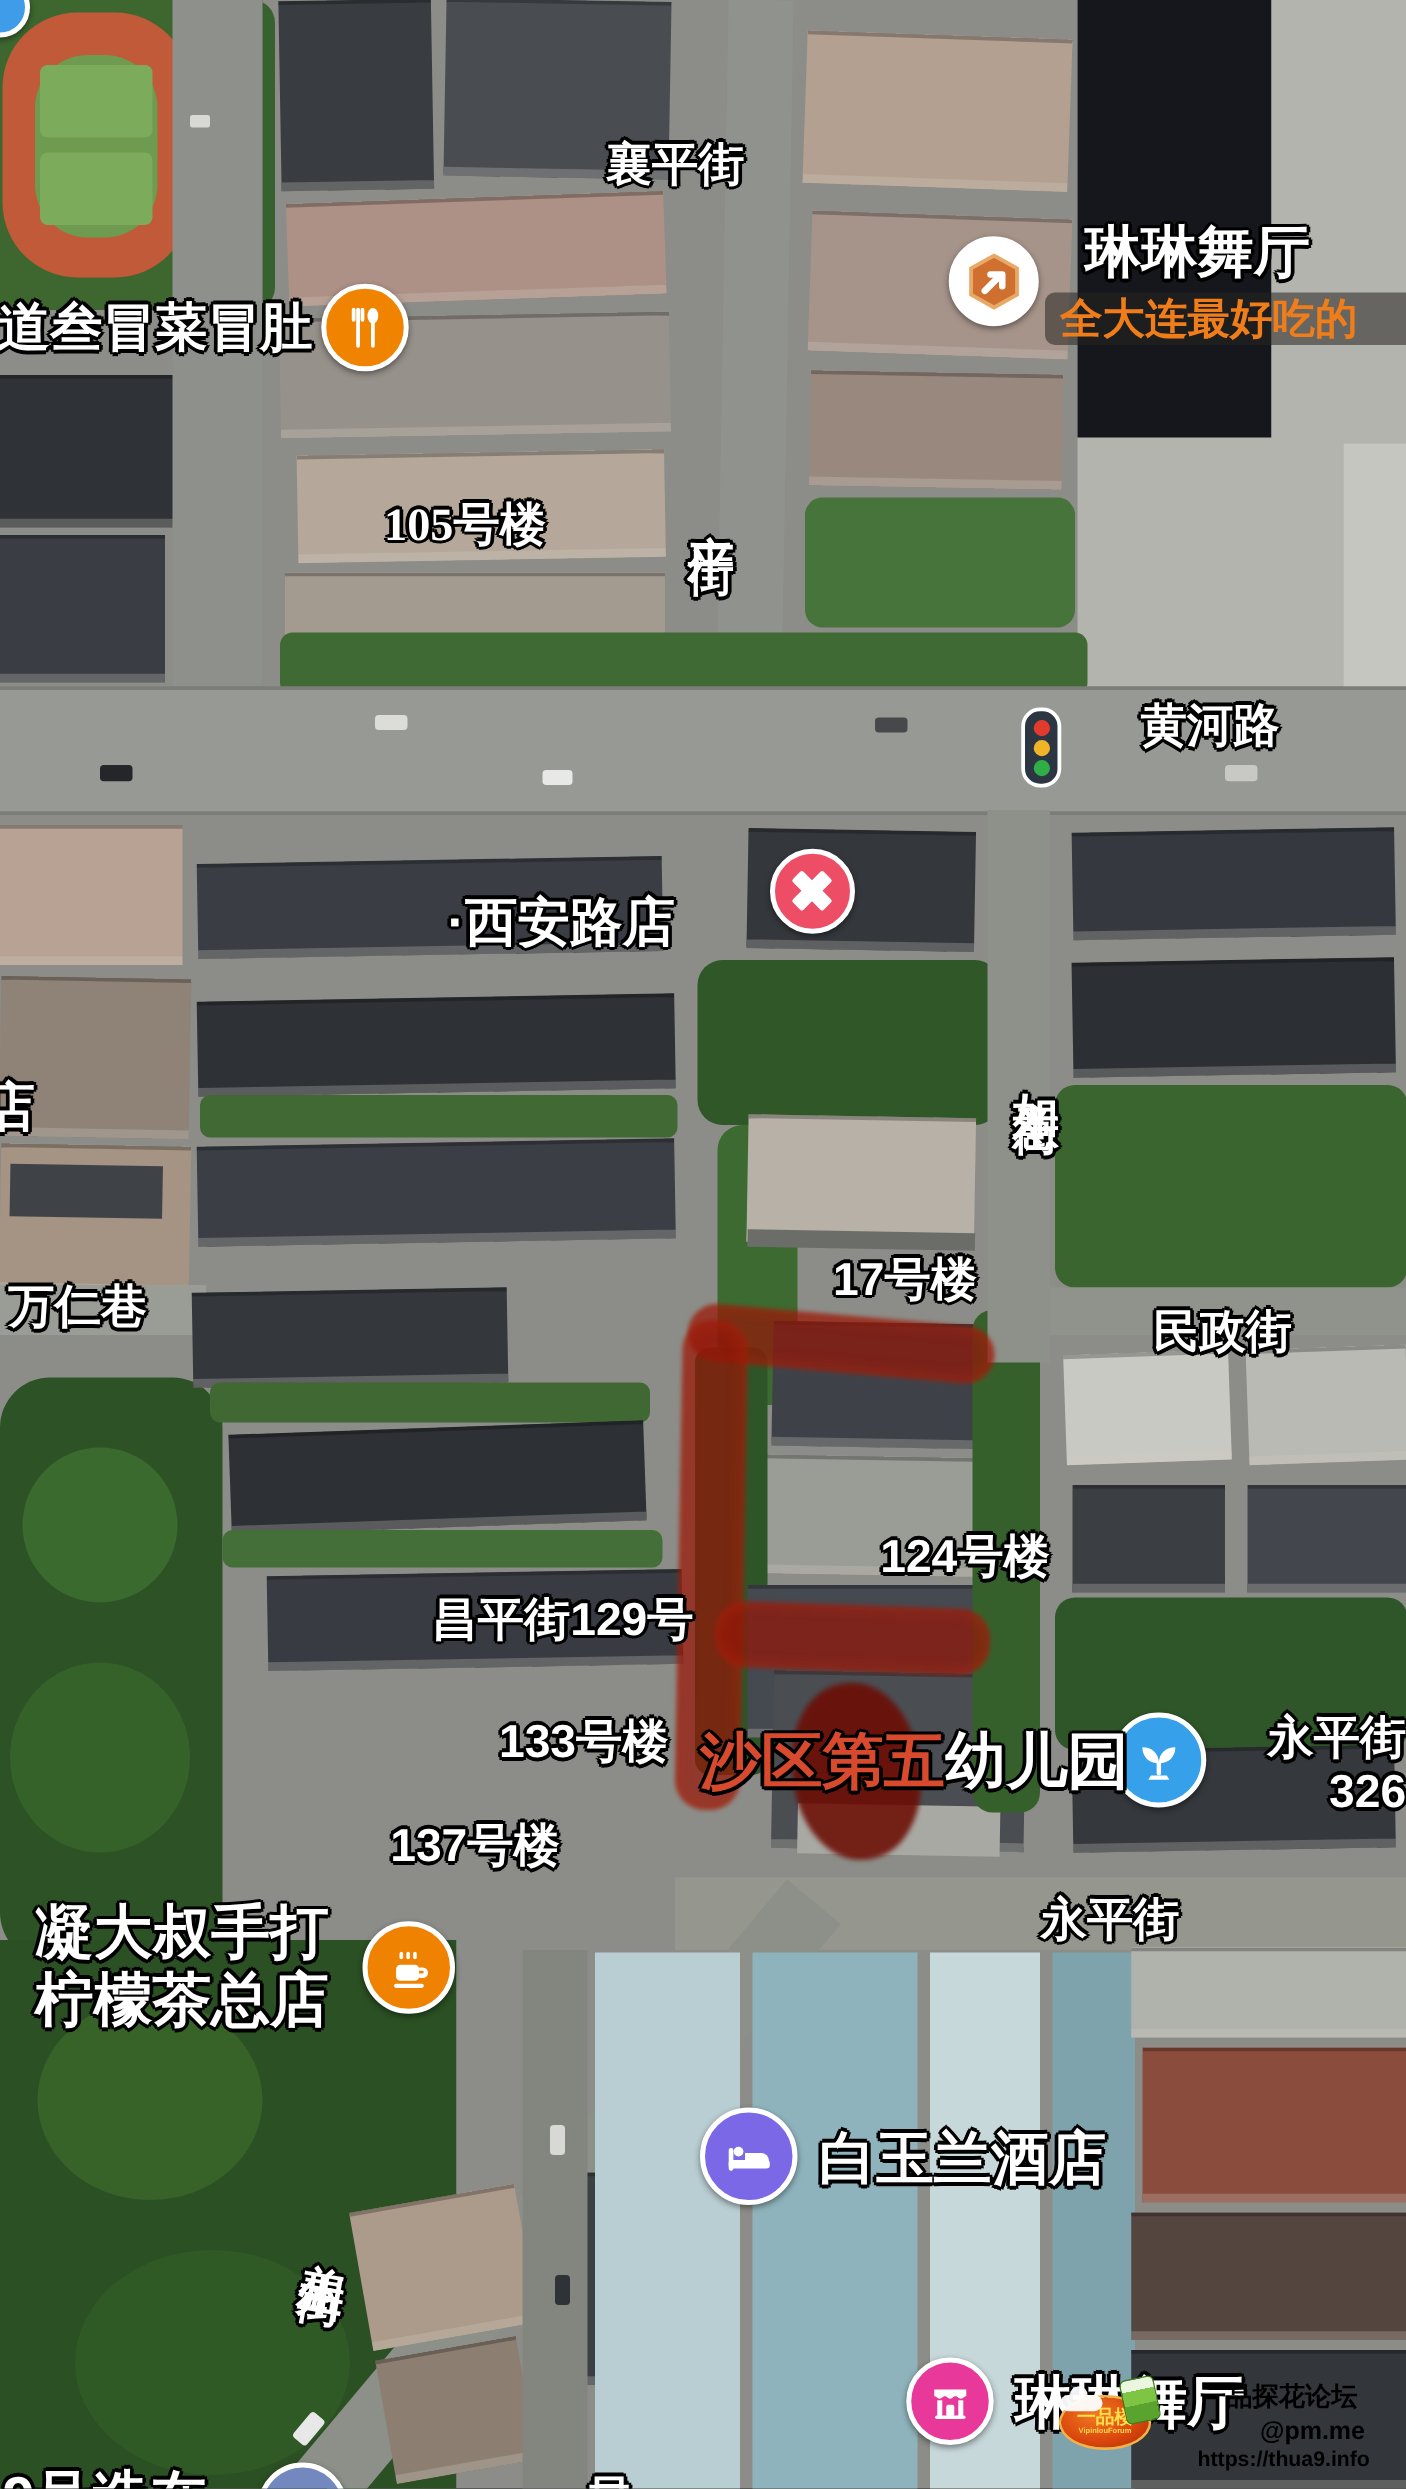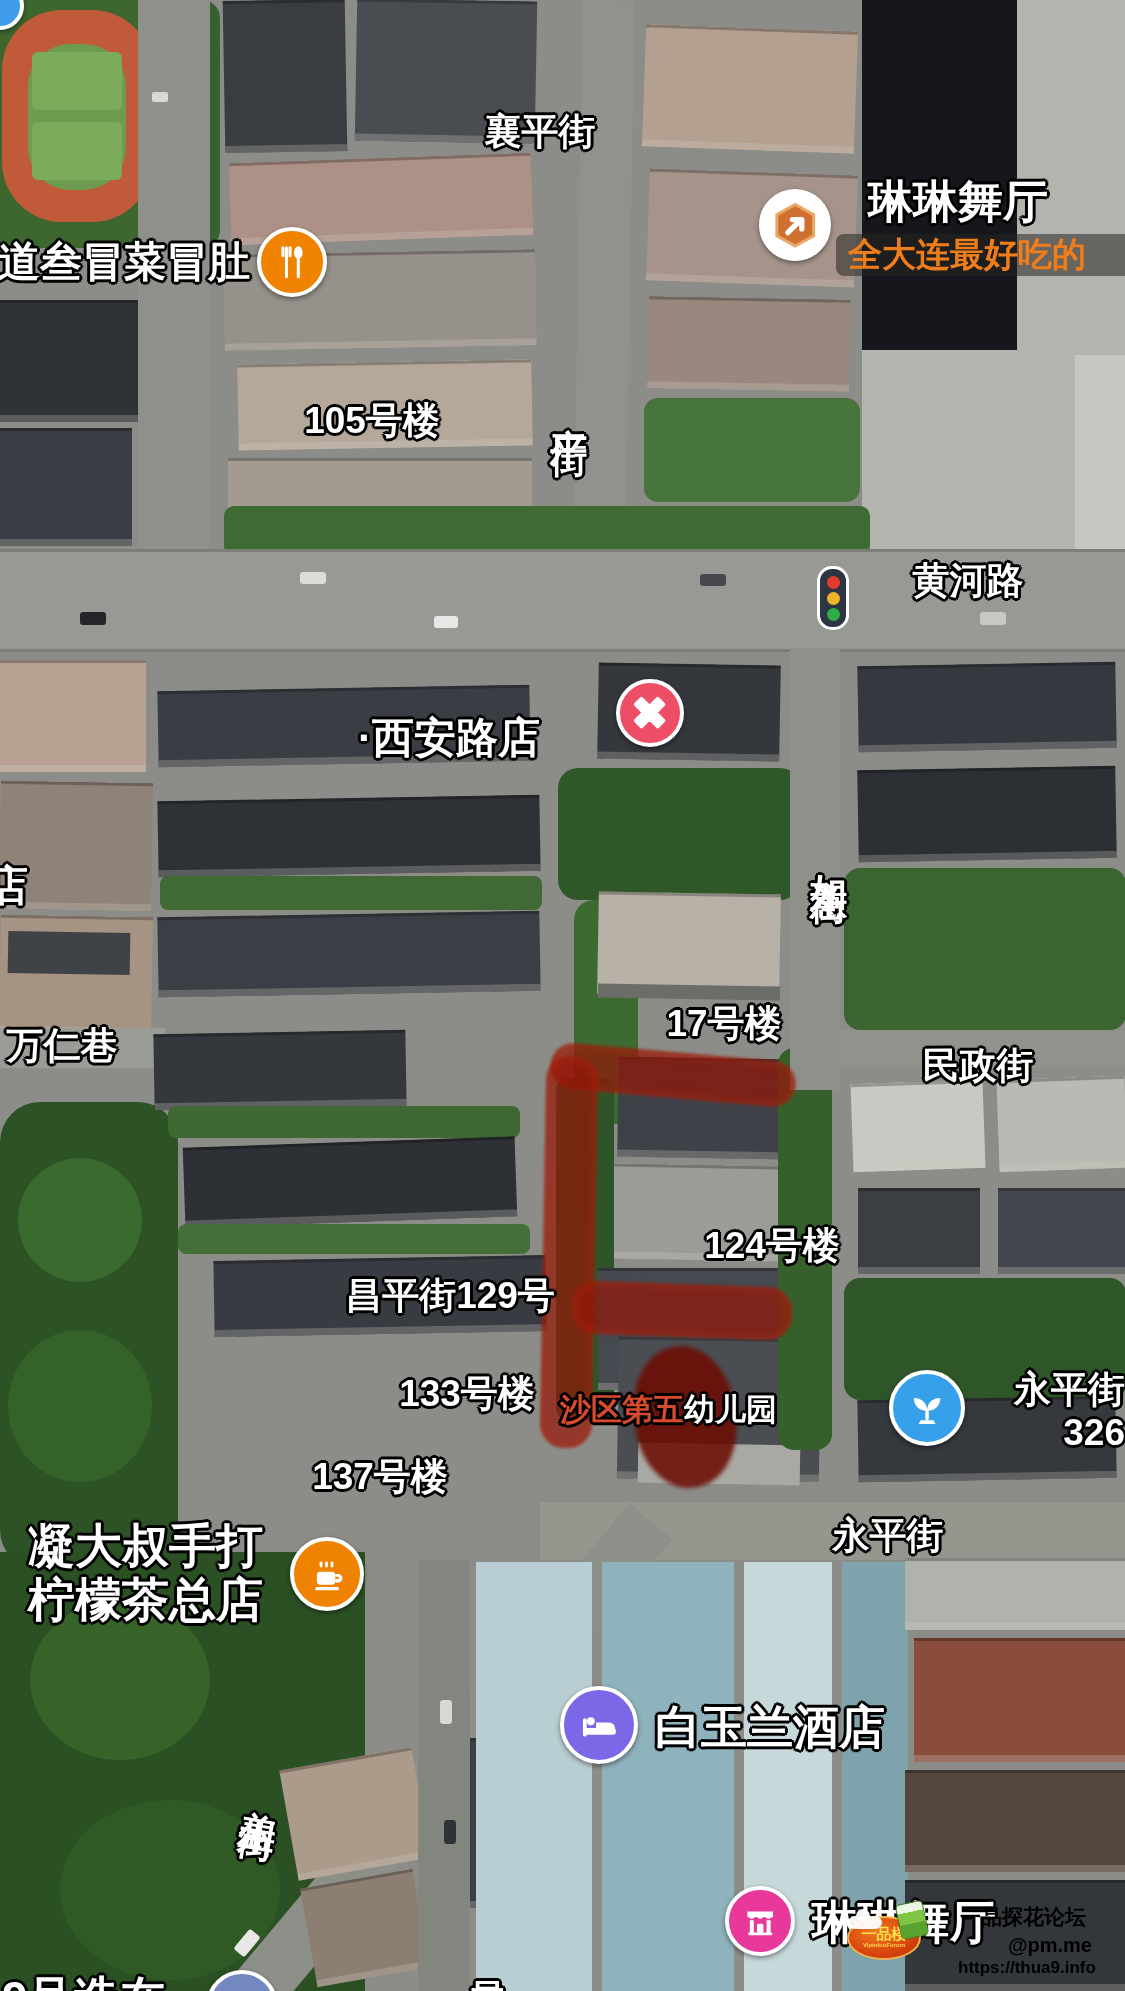--- a/index.html
+++ b/index.html
@@ -160,21 +160,21 @@
       <div class="lbl street v" style="left: 568px; top: 408px;">广平街</div>
       <div class="lbl street center" style="left: 968px; top: 581px;">黄河路</div>
       <div class="lbl street v" style="left: 828px; top: 855px;">如意街</div>
       <div class="lbl street center" style="left: 62px; top: 1046px;">万仁巷</div>
       <div class="lbl street center" style="left: 978px; top: 1066px;">民政街</div>
       <div class="lbl street center" style="left: 888px; top: 1536px;">永平街</div>
       <div class="lbl street v" style="left: 264px; top: 1792px; transform: translate(-50%, -50%) rotate(10deg);">盖州街</div>
       <div class="lbl street v" style="left: 487px; top: 1962px;">昌平街</div>
       <div class="lbl street left" style="left: 997px; top: 1412px; text-align: right; width: 128px;"><span>永平街</span><br>
               <span>326</span></div>
-      <div class="lbl bldg-lbl center" style="left: 372px; top: 421px;">105号楼</div>
+      <div class="lbl bldg-lbl center" style="left: 372px; top: 421px; font-family: Liberation Serif, serif;">105号楼</div>
       <div class="lbl bldg-lbl center" style="left: 724px; top: 1024px;">17号楼</div>
       <div class="lbl bldg-lbl center" style="left: 772px; top: 1246px;">124号楼</div>
       <div class="lbl bldg-lbl center" style="left: 450px; top: 1296px;">昌平街129号</div>
       <div class="lbl bldg-lbl center" style="left: 467px; top: 1394px;">133号楼</div>
       <div class="lbl bldg-lbl center" style="left: 380px; top: 1477px;">137号楼</div>
       <div class="lbl left" style="left: -14px; top: 886px; font-size: 42px;">店</div>
       <div class="lbl left" style="left: 2px; top: 1998px; font-size: 46px;">9号造在</div>
       <div class="poi-icon" style="left: 292px; top: 262px; width: 62px; height: 62px; background: rgb(240, 131, 0);">
         <span style="display:flex;width:100%;height:100%;align-items:center;justify-content:center;">
           <svg viewBox="0 0 24 24" width="62%" height="62%">
@@ -212,21 +212,21 @@
           <svg viewBox="0 0 24 24" width="62%" height="62%">
             <g fill="#fff">
               <path d="M12 13.5C12 8.8 8.7 6.2 4.5 6.2c0 4.7 3.3 7.3 7.5 7.3Z"></path>
               <path d="M12 13.5c0-4.7 3.3-7.3 7.5-7.3 0 4.7-3.3 7.3-7.5 7.3Z"></path>
               <rect x="11" y="12.5" width="2" height="6.5" rx="1"></rect>
               <path d="M7.2 21h9.6l-1.2-2H8.4Z"></path>
             </g>
           </svg>
         </span>
       </div>
-      <div class="lbl poi-lbl left" style="left: 560px; top: 1410px; font-size: 31px;"><span class="red-part">沙区第五</span><span>幼儿园</span></div>
+      <div class="lbl poi-lbl left" style="left: 560px; top: 1410px; font-size: 49px;"><span class="red-part">沙区第五</span><span>幼儿园</span></div>
       <div class="poi-icon" style="left: 327px; top: 1574px; width: 66px; height: 66px; background: rgb(239, 130, 0);">
         <span style="display:flex;width:100%;height:100%;align-items:center;justify-content:center;">
           <svg viewBox="0 0 24 24" width="62%" height="62%">
             <g fill="#fff">
               <rect x="5.8" y="10.4" width="10.8" height="7.6" rx="2"></rect>
               <path d="M16.6 11.7h1.7a2.5 2.5 0 0 1 0 5h-1.7v-2.1h1.5a.65.65 0 0 0 0-1.3h-1.5Z"></path>
               <rect x="4.8" y="19.4" width="14" height="1.9" rx=".95"></rect>
               <rect x="7.4" y="4.4" width="1.7" height="3.5" rx=".85"></rect>
               <rect x="10.6" y="4.4" width="1.7" height="3.5" rx=".85"></rect>
               <rect x="13.8" y="4.4" width="1.7" height="3.5" rx=".85"></rect>

